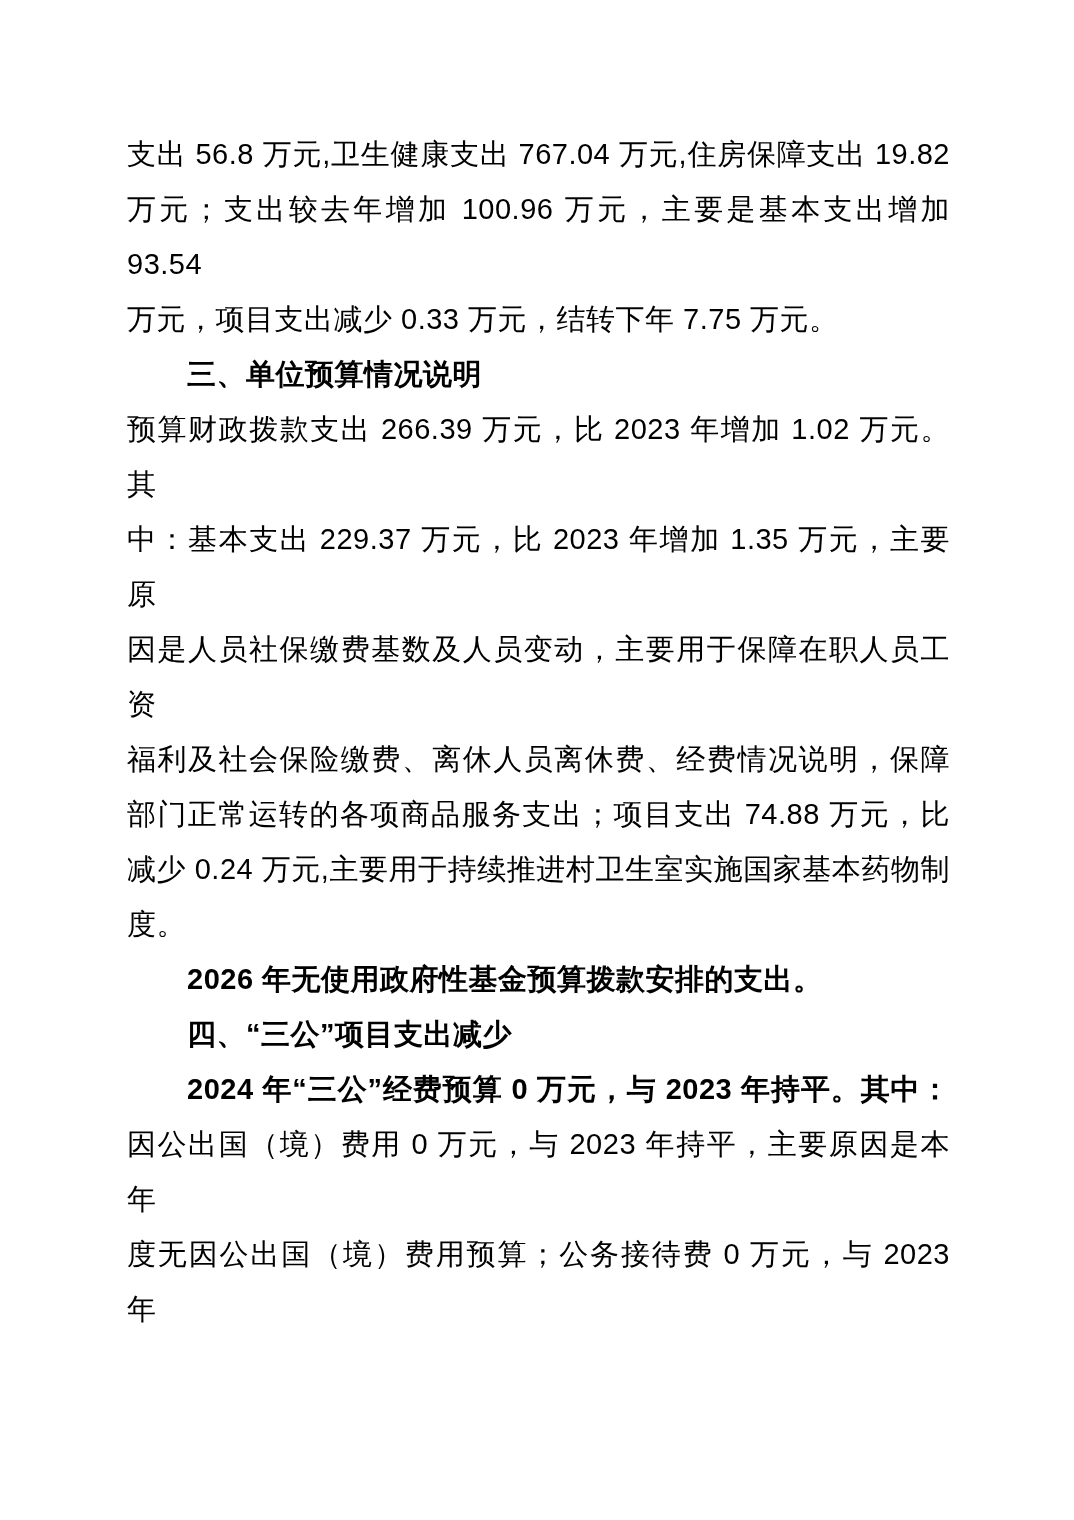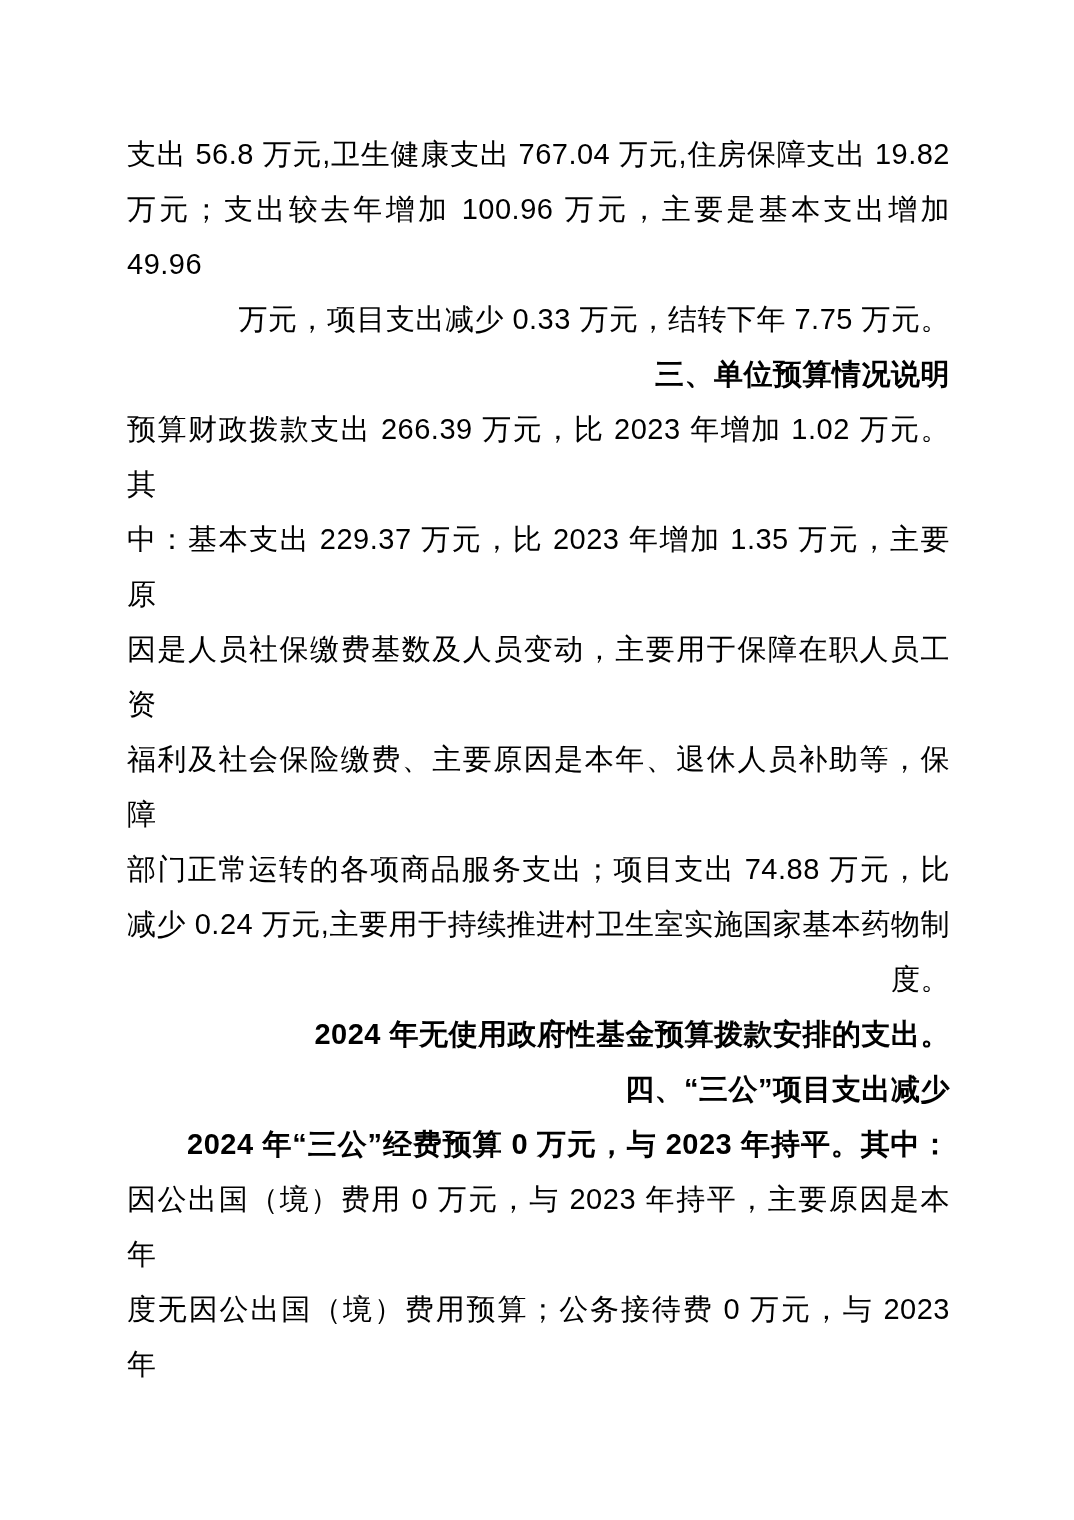--- a/index.html
+++ b/index.html
@@ -24,57 +24,56 @@
     margin: 0;
     padding: 0;
   }
   .line {
     font-family: "Liberation Sans", "DejaVu Sans", sans-serif;
     font-size: 29px;
     line-height: 55px;
     color: #000000;
     letter-spacing: 0.5px;
     white-space: normal;
-    text-align: right;
   }
   
   .line.stretch {
     text-align: justify;
     text-align-last: justify;
   }
   
   .line.indent {
     text-indent: 60px;
     font-weight: bold;
   }
 </style>
 </head>
 <body>
 
 <div class="page">
   <div class="content" id="content">
       <div class="paragraph">
         <div class="line stretch">支出 56.8 万元,卫生健康支出 767.04 万元,住房保障支出 19.82</div>
-        <div class="line stretch">万元；支出较去年增加 100.96 万元，主要是基本支出增加 49.96</div>
+        <div class="line stretch">万元；支出较去年增加 100.96 万元，主要是基本支出增加 93.54</div>
         <div class="line">万元，项目支出减少 0.33 万元，结转下年 7.75 万元。</div>
       </div>
       <div class="paragraph">
         <div class="line indent">三、单位预算情况说明</div>
       </div>
       <div class="paragraph">
         <div class="line stretch">预算财政拨款支出 266.39 万元，比 2023 年增加 1.02 万元。其</div>
         <div class="line stretch">中：基本支出 229.37 万元，比 2023 年增加 1.35 万元，主要原</div>
         <div class="line stretch">因是人员社保缴费基数及人员变动，主要用于保障在职人员工资</div>
-        <div class="line stretch">福利及社会保险缴费、主要原因是本年、退休人员补助等，保障</div>
+        <div class="line stretch">福利及社会保险缴费、离休人员离休费、经费情况说明，保障</div>
         <div class="line stretch">部门正常运转的各项商品服务支出；项目支出 74.88 万元，比</div>
         <div class="line stretch">减少 0.24 万元,主要用于持续推进村卫生室实施国家基本药物制</div>
         <div class="line">度。</div>
       </div>
       <div class="paragraph">
-        <div class="line indent">2024 年无使用政府性基金预算拨款安排的支出。</div>
+        <div class="line indent">2026 年无使用政府性基金预算拨款安排的支出。</div>
       </div>
       <div class="paragraph">
         <div class="line indent">四、“三公”项目支出减少</div>
       </div>
       <div class="paragraph">
         <div class="line indent stretch">2024 年“三公”经费预算 0 万元，与 2023 年持平。其中：</div>
         <div class="line stretch">因公出国（境）费用 0 万元，与 2023 年持平，主要原因是本年</div>
         <div class="line stretch">度无因公出国（境）费用预算；公务接待费 0 万元，与 2023 年</div>
       </div>
     </div>

